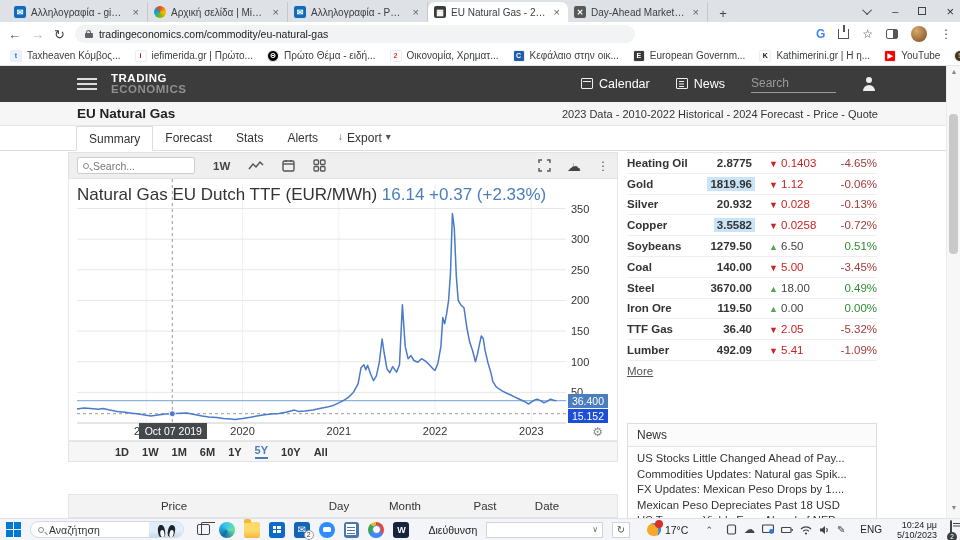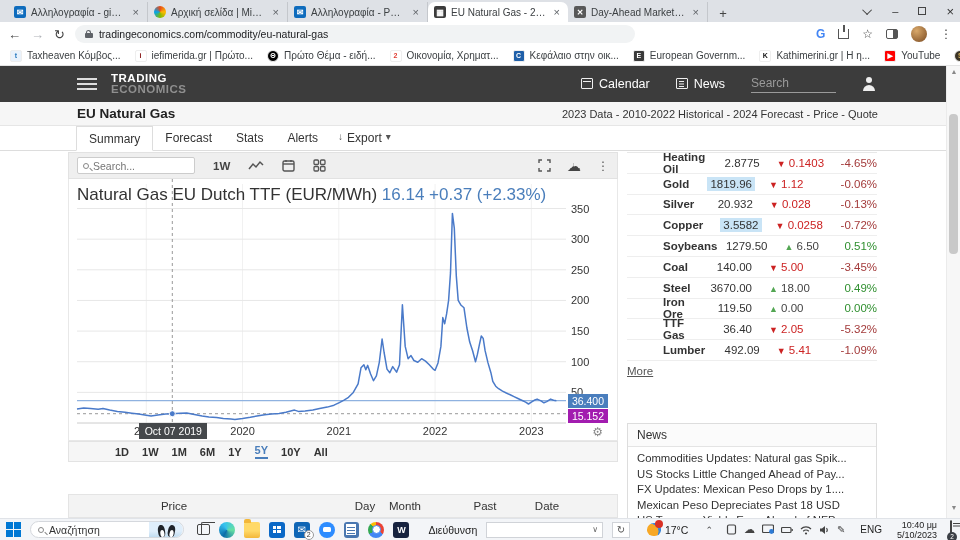--- a/index.html
+++ b/index.html
@@ -76,36 +76,36 @@
   .tico { color:#555; display:flex; align-items:center; }
   .tright { margin-left:auto; display:flex; gap:16px; align-items:center; }
   .vdots { font-size:12px; color:#555; }
 
   .chartbox { position:absolute; left:68px; top:179px; width:550px; height:262px; background:#fff; border:1px solid #e8e8e8; border-top:none; }
   .ctitle { position:absolute; left:8px; top:6px; font-size:17px; color:#333; z-index:3; }
   .ctitle .q { color:#4a7ebb; }
   .xlab { position:absolute; top:246px; width:40px; text-align:center; font-size:11px; color:#333; }
   .badge { position:absolute; left:499px; width:40px; height:14px; color:#fff; font-size:10.5px; text-align:center; line-height:14px; z-index:4; }
   .badge.blue { background:#4a7ebd; }
-  .badge.dark { background:#a21caf; }
+  .badge.dark { background:#1d4ed8; }
   .xtooltip { position:absolute; width:68px; height:16px; background:#45484b; color:#fff; font-size:10.5px; text-align:center; line-height:16px; z-index:5; }
   .gearwrap { position:absolute; right:14px; top:246px; color:#888; }
 
   .rangebar { position:absolute; left:68px; top:441px; width:550px; height:21px; background:#f6f6f6; border:1px solid #e3e3e3; display:flex; align-items:center; gap:13px; padding-left:46px; font-size:11px; font-weight:bold; color:#333; }
   .rng.active { color:#4a7ebb; border-bottom:2px solid #4a7ebb; padding-bottom:1px; }
 
   .pricehead { position:absolute; left:68px; top:494px; width:550px; height:24px; background:#f3f3f3; border:1px solid #e4e4e4; font-size:11.5px; color:#333;text-decoration:underline; }
   .pricehead span { position:absolute; top:5px; transform:translateX(-50%); }
 
   
   .market { position:absolute; left:627px; top:152px; width:250px; border-top:1px solid #e8e8e8; font-size:11.5px; }
   .mrow { display:flex; align-items:center; height:20.8px; border-bottom:1px solid #eee; }
-  .mname { flex:1; font-weight:bold; color:#333;margin-left:36px; }
+  .mname { flex:1; font-weight:bold; color:#333; }
   .mprice { width:62px; text-align:right; color:#333; }
-  .mprice b { font-weight:normal; padding:1px 3px; }
+  .mprice b { font-weight:bold; padding:1px 3px; }
   .mprice b.hl { background:#c9e4f6; }
   .mchg { width:70px; padding-left:14px; }
   .mpct { width:52px; text-align:right; }
   .tri-down { color:#cc2222; font-size:9px; }
   .tri-up { color:#53a653; font-size:9px; }
   .chg-down { color:#cc2222; }
   .chg-up { color:#444; }
   .pct-down { color:#a33a3a; }
   .pct-up { color:#2f8f2f; }
   .morelink { height:20px; display:flex; align-items:center; font-size:11.5px; color:#555; text-decoration:underline; }
@@ -401,21 +401,21 @@
       <span class="rng">1M</span>
       <span class="rng">6M</span>
       <span class="rng">1Y</span>
       <span class="rng active">5Y</span>
       <span class="rng">10Y</span>
       <span class="rng">All</span>
     </div>
 
   <div class="pricehead" id="pricehead">
       <span style="left: 105px;">Price</span>
-      <span style="left: 296px;">Day</span>
+      <span style="left: 270px;">Day</span>
       <span style="left: 336px;">Month</span>
       <span style="left: 416px;">Past</span>
       <span style="left: 478px;">Date</span>
     </div>
 
   <div class="market" id="market">
       <div class="mrow">
         <span class="mname">Heating Oil</span>
         <span class="mprice"><b>2.8775</b></span>
         <span class="mchg"><span class="tri-down">▼</span><span class="chg-down"> 0.1403</span></span>
@@ -474,22 +474,22 @@
         <span class="mprice"><b>492.09</b></span>
         <span class="mchg"><span class="tri-down">▼</span><span class="chg-down"> 5.41</span></span>
         <span class="mpct pct-down">-1.09%</span>
       </div>
       <div class="morelink">More</div>
     </div>
 
   <div class="newscard">
     <div class="newshead">News</div>
     <div class="newslist" id="newslist">
+        <div class="newsitem">US Stocks Little Changed Ahead of Pay...</div>
         <div class="newsitem">Commodities Updates: Natural gas Spik...</div>
-        <div class="newsitem">US Stocks Little Changed Ahead of Pay...</div>
         <div class="newsitem">FX Updates: Mexican Peso Drops by 1....</div>
         <div class="newsitem">Mexican Peso Depreciates Past 18 USD</div>
         <div class="newsitem">US Treasury Yields Ease Ahead of NFP</div>
       </div>
   </div>
 
   <div class="pgscroll">
     <span class="sarrow" style="top:2px;">▲</span>
     <div class="pgthumb"></div>
     <span class="sarrow" style="top:438px;">▼</span>
@@ -566,21 +566,21 @@
           <circle cx="6" cy="8.5" r="1.1" fill="#444"></circle>
         </svg>
       <svg width="11" height="10" viewBox="0 0 11 10">
           <polygon points="1,3.5 3,3.5 6,1 6,9 3,6.5 1,6.5" fill="#444"></polygon>
           <path d="M7.5,3 A3.2,3.2 0 0 1 7.5,7" fill="none" stroke="#444" stroke-width="1.1"></path>
         </svg>
       <span class="peng-g">✎</span>
     </span>
     <span class="lang">ENG</span>
     <span class="clock">
-      <div>10:40 μμ</div>
+      <div>10:24 μμ</div>
       <div>5/10/2023</div>
     </span>
     <span class="notifwrap">
       <span class="notific"></span>
       <span class="nbadge">2</span>
     </span>
   </div>
 
 </div>
 

